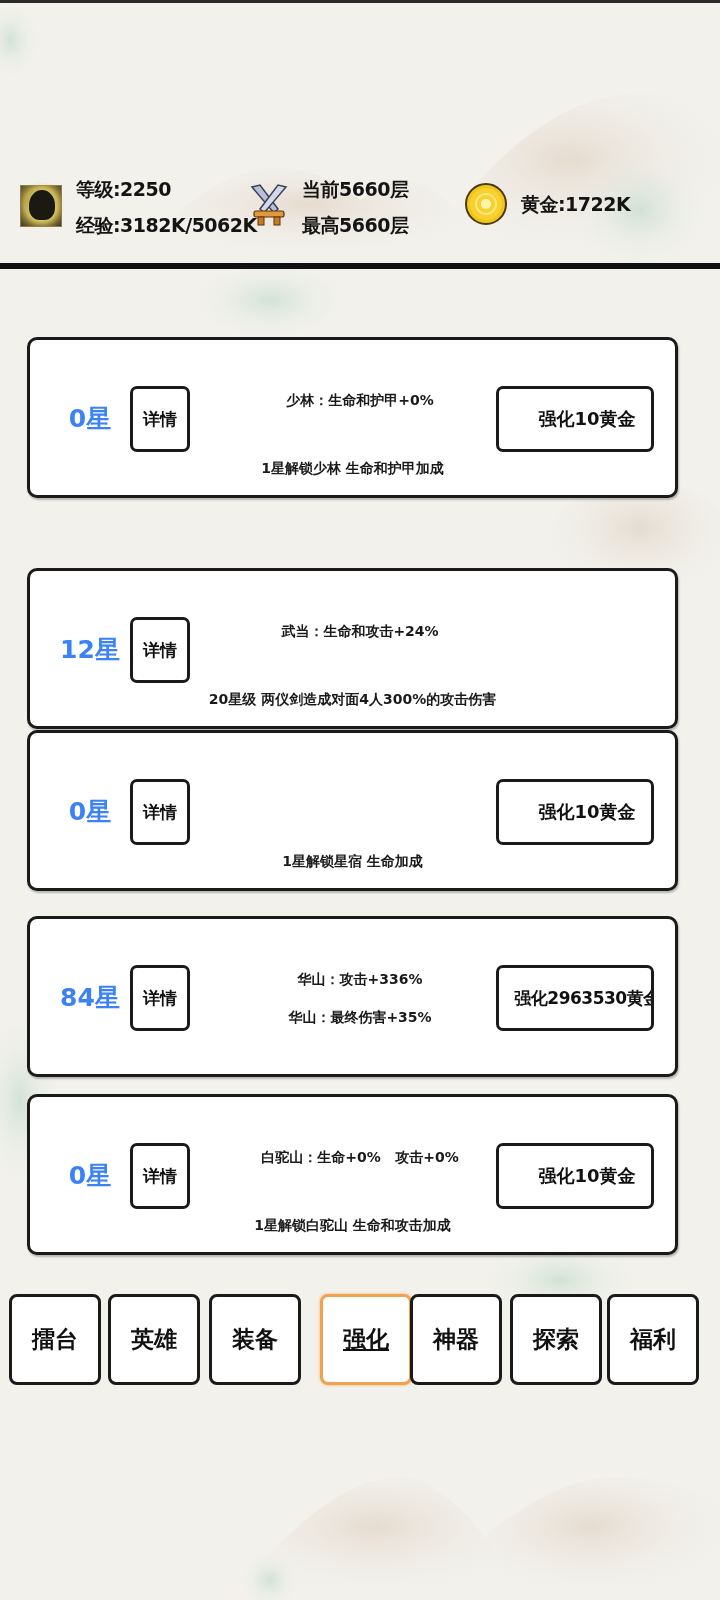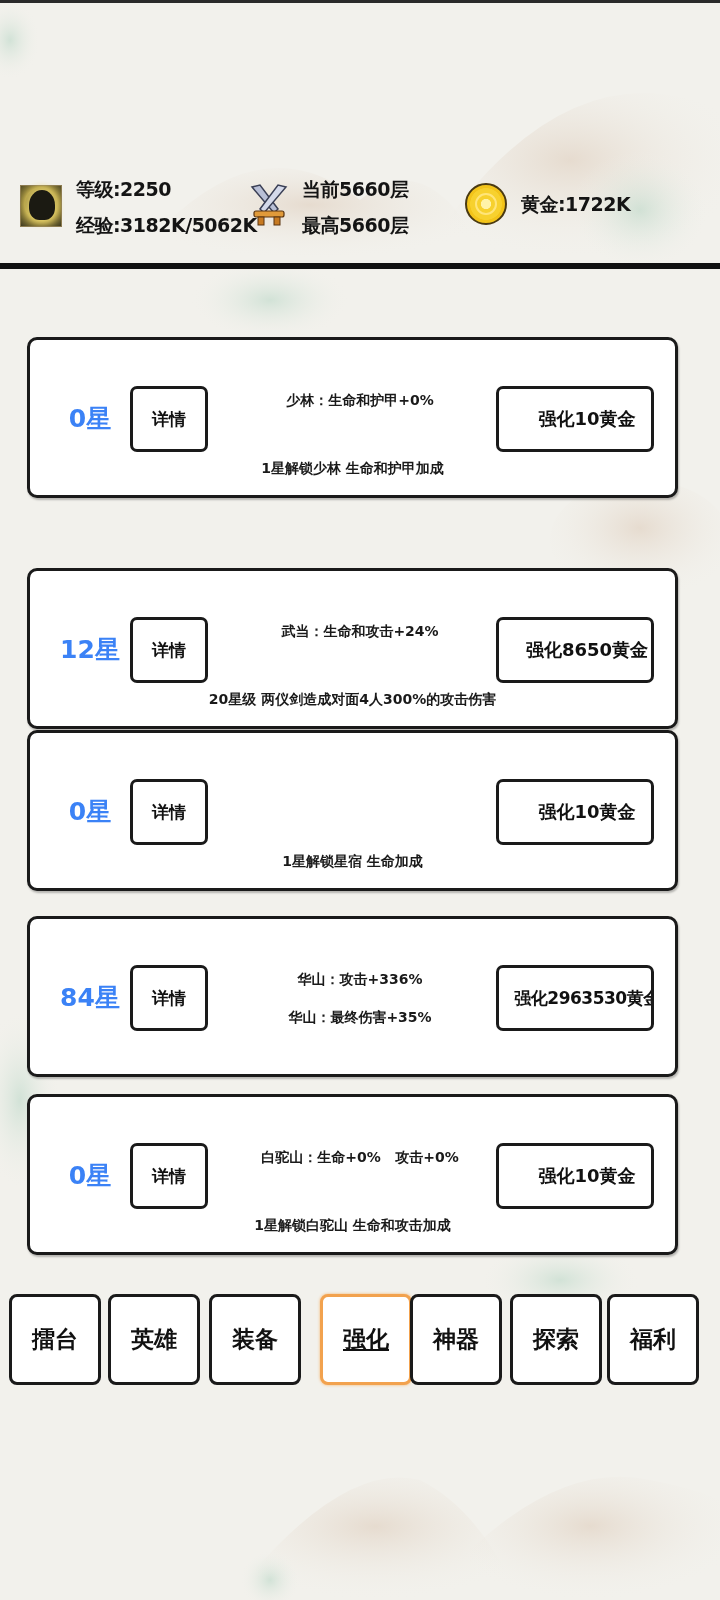--- a/index.html
+++ b/index.html
@@ -38,21 +38,21 @@
     background: #ffffff; border: 3px solid #1a1a1a; border-radius: 10px;
     box-shadow: 1px 2px 2px rgba(0,0,0,0.25);
     z-index: 2;
   }
   .card .stars { position: absolute; left: 22px; width: 100px; font-weight: bold; font-size: 25px; color: #3b82f6; text-align: center; top: 62px; left: 10px; }
   .btn {
     position: absolute; background: #fff; border: 3px solid #1a1a1a; border-radius: 7px;
     display: flex; align-items: center; justify-content: center;
     font-weight: bold; color: #111; cursor: pointer; white-space: nowrap; overflow: hidden;
   }
-  .detail-btn { left: 100px; top: 46px; width: 78px; height: 66px; font-size: 17px; }
+  .detail-btn { left: 100px; top: 46px; width: 60px; height: 66px; font-size: 17px; }
   .upgrade-btn { left: 466px; top: 46px; width: 158px; height: 66px; font-size: 18px; padding-left: 24px; }
   .desc { position: absolute; left: 170px; width: 320px; text-align: center; font-weight: bold; font-size: 14px; color: #1a1a1a; white-space: nowrap; }
   .note { position: absolute; left: 0; width: 645px; text-align: center; font-weight: bold; font-size: 14px; color: #1a1a1a; top: 120px; white-space: nowrap; }
 
   .nav { position: absolute; left: 0; top: 1294px; width: 720px; height: 94px; z-index: 2; }
   .tab {
     position: absolute; top: 0; width: 92px; height: 91px; background: #fff;
     border: 3px solid #1a1a1a; border-radius: 8px;
     display: flex; align-items: center; justify-content: center;
     font-weight: bold; font-size: 23px; color: #111; cursor: pointer;
@@ -119,21 +119,20 @@
   <div class="btn detail-btn">详情</div>
   <div class="desc" style="top:52px;">少林：生命和护甲+0%</div>
   <div class="btn upgrade-btn">强化10黄金</div>
   <div class="note">1星解锁少林 生命和护甲加成</div>
 </div>
 
 <div class="card" style="top:568px;">
   <div class="stars">12星</div>
   <div class="btn detail-btn">详情</div>
   <div class="desc" style="top:52px;">武当：生命和攻击+24%</div>
-  <div class="btn upgrade-btn">强化8650黄金</div>
   <div class="note">20星级 两仪剑造成对面4人300%的攻击伤害</div>
 </div>
 
 <div class="card" style="top:730px;">
   <div class="stars">0星</div>
   <div class="btn detail-btn">详情</div>
   <div class="btn upgrade-btn">强化10黄金</div>
   <div class="note">1星解锁星宿 生命加成</div>
 </div>
 

